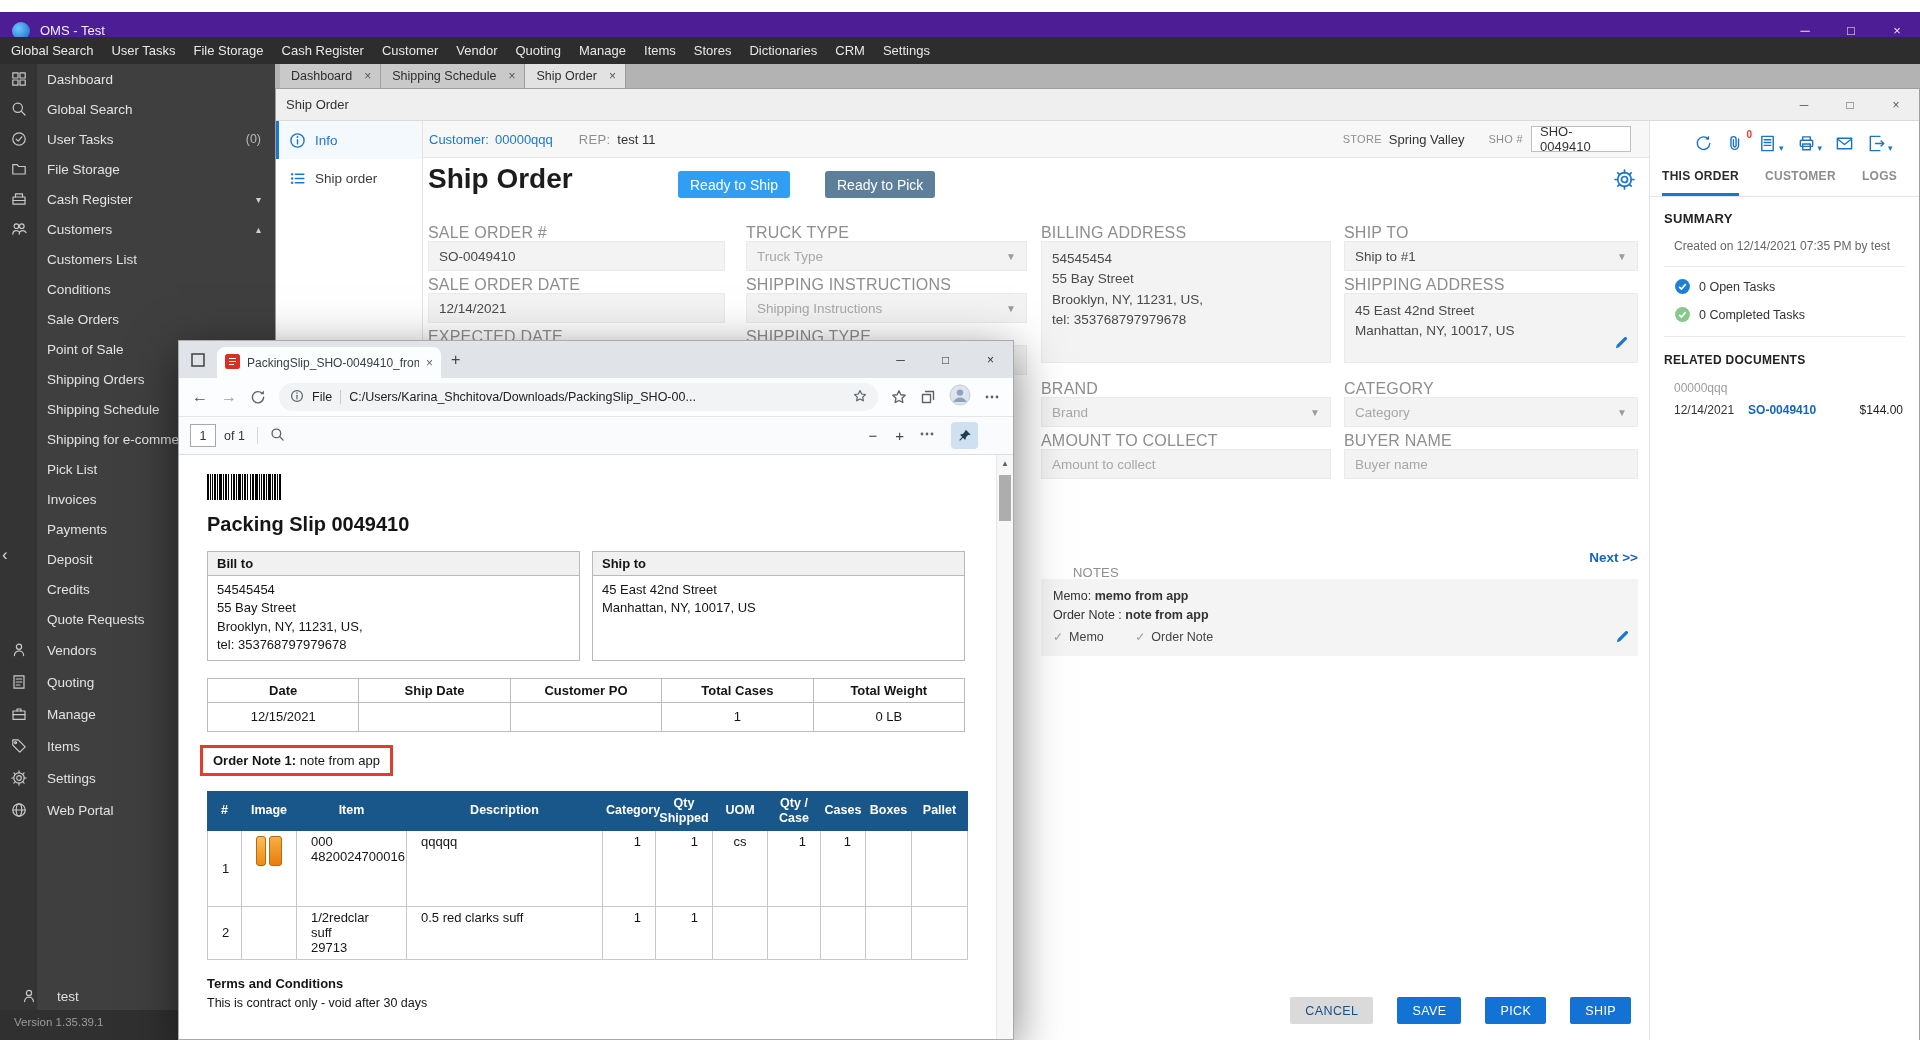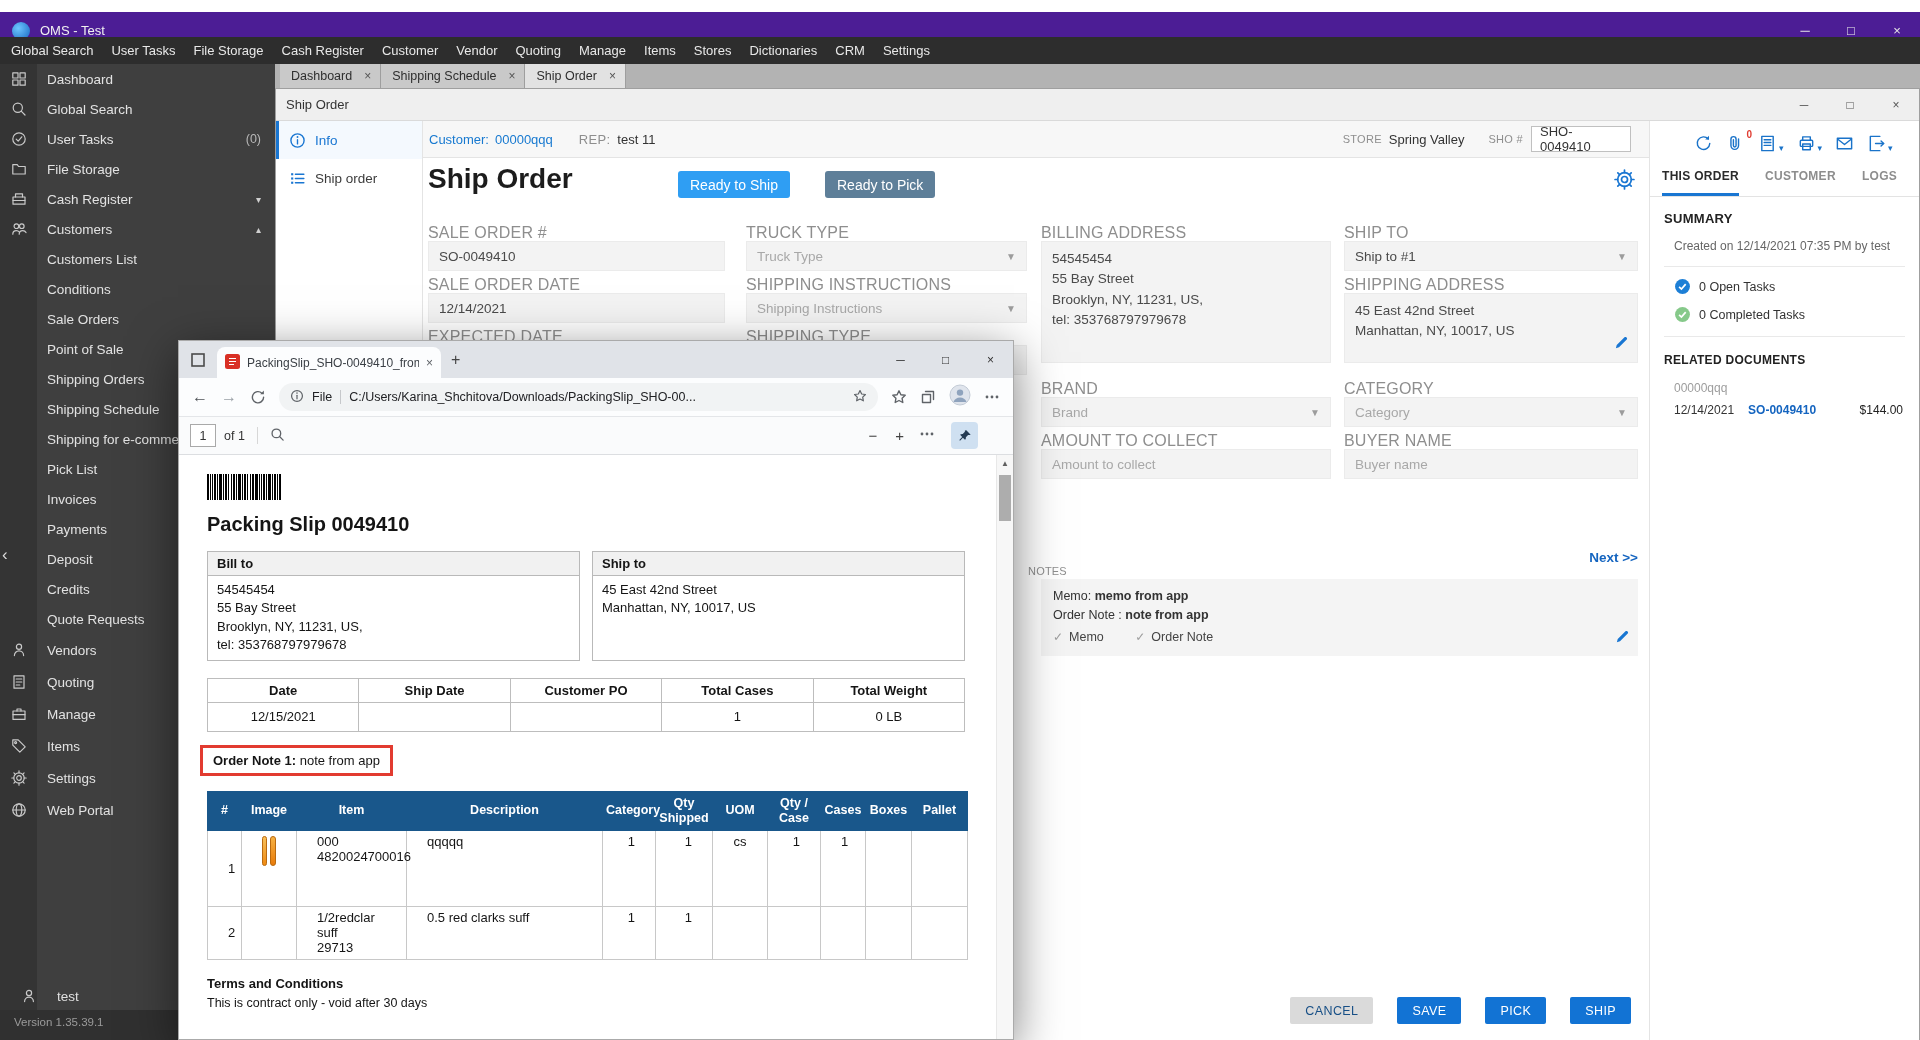--- a/index.html
+++ b/index.html
@@ -59,21 +59,21 @@
 .chip.pick{left:549px;top:82px;background:#5e7f99}
 .gear-btn{position:absolute;left:1338px;top:80px}
 .fld{position:absolute}
 .flbl{font-size:16px;color:#8e8e8e;letter-spacing:.2px;height:14px;white-space:nowrap}
 .finp{margin-top:3px;height:30px;background:#f3f3f3;border:1px solid #ebebeb;display:flex;align-items:center;padding:0 10px;font-size:13.5px;color:#4a4a4a}
 .ph{color:#a8a8a8}
 .dd{margin-left:auto;color:#9c9c9c;font-size:10px}
 .farea{margin-top:3px;background:#f3f3f3;border:1px solid #ebebeb;padding:7px 10px;font-size:13.5px;color:#4a4a4a;line-height:1.5;position:relative}
 .pencil{position:absolute;right:8px;bottom:6px}
 .next-link{position:absolute;top:461px;left:1068px;width:294px;text-align:right;color:#1565c0;font-size:13.5px;font-weight:bold}
-.notes-lbl{position:absolute;left:752px;top:476px;font-size:11px;color:#8e8e8e;letter-spacing:.2px}
+.notes-lbl{position:absolute;left:797px;top:476px;font-size:13px;color:#8e8e8e;letter-spacing:.2px}
 .notes-box{position:absolute;left:765px;top:490px;width:597px;height:77px;background:#f4f4f4;padding:8px 12px;font-size:12.5px;color:#333;line-height:1.55}
 .ncheck{display:inline-flex;gap:6px;margin-right:28px;color:#444;align-items:center}
 .ck{color:#9e9e9e;font-size:12px}
 .so-footer{position:absolute;right:288px;bottom:16px;display:flex;gap:24px}
 .btn{height:27px;display:flex;align-items:center;padding:0 15px;font-size:12.5px;letter-spacing:.4px;border-radius:2px}
 .btn.cancel{background:#dadada;color:#174f86}
 .btn.blue{background:#1273d4;color:#fff}
 
 .so-right{position:absolute;right:0;top:32px;width:270px;bottom:0;background:#fff;border-left:1px solid #e4e4e4}
 .rp-actions{display:flex;align-items:center;gap:13px;padding:13px 6px 0 44px}
@@ -125,21 +125,21 @@
 .addr-row{display:flex;gap:12px;margin-top:15px}
 .addr-box{flex:1;border:1px solid #b9b9b9}
 .addr-head{padding:4px 9px;font-weight:bold;font-size:13px;background:#f1f1f1;border-bottom:1px solid #b9b9b9}
 .addr-body{padding:5px 9px;font-size:13px;line-height:1.42;min-height:81px}
 table.pdf-info{margin-top:17px;width:100%;border-collapse:collapse;table-layout:fixed}
 .pdf-info th,.pdf-info td{border:1px solid #bdbdbd;font-size:13px;text-align:center;padding:4px 9px}
 .pdf-info td{height:29px}
 .rednote{display:inline-block;margin-top:13px;margin-left:-7px;border:3px solid #e23b30;padding:5px 10px;font-size:13px}
 table.pdf-items{margin-top:15px;width:100%;border-collapse:collapse;table-layout:fixed}
 .pdf-items th{background:#19578b;color:#fff;font-size:12.5px;font-weight:bold;padding:4px 3px;border:1px solid #19578b;line-height:1.2;text-align:center;vertical-align:middle}
-.pdf-items td{border:1px solid #c8c8c8;font-size:13px;padding:3px 20px;vertical-align:top}
+.pdf-items td{border:1px solid #c8c8c8;font-size:13px;padding:3px 14px;vertical-align:top}
 .pdf-items td.ctr{text-align:center;vertical-align:middle}
 .pdf-items td.rt{text-align:right}
 .pdf-items td.cc{text-align:center}
 .pdf-items tr.r1 td{height:76px}
 .pdf-items tr.r2 td{height:53px}
 .thumbs{display:flex;gap:3px;padding-top:2px}
 .ph1{width:15px;height:30px;border:1px solid #b96a10;border-radius:3px;background:linear-gradient(180deg,#f8c05a,#ef8a12)}
 .ph2{width:19px;height:30px;border:1px solid #b96a10;border-radius:3px;background:linear-gradient(180deg,#f6b143,#e97c0a)}
 .terms{margin-top:16px}
 .tt1{font-size:13px;font-weight:bold}

